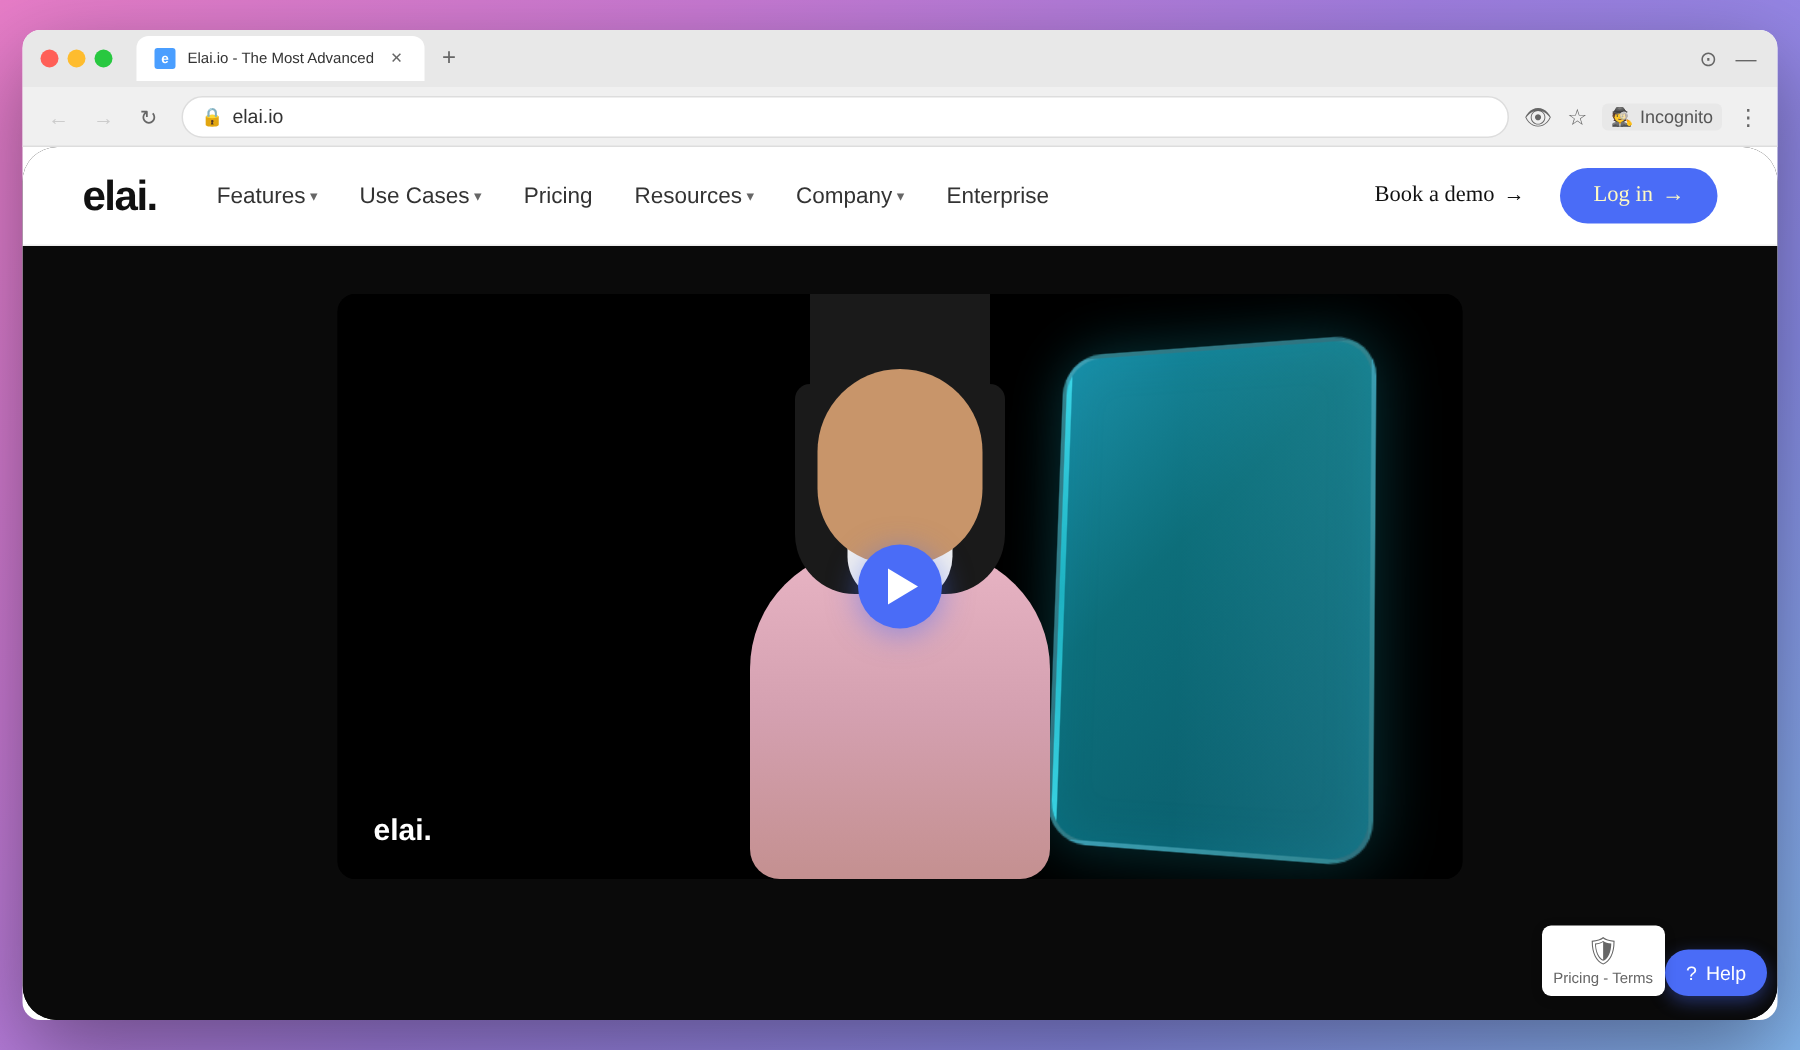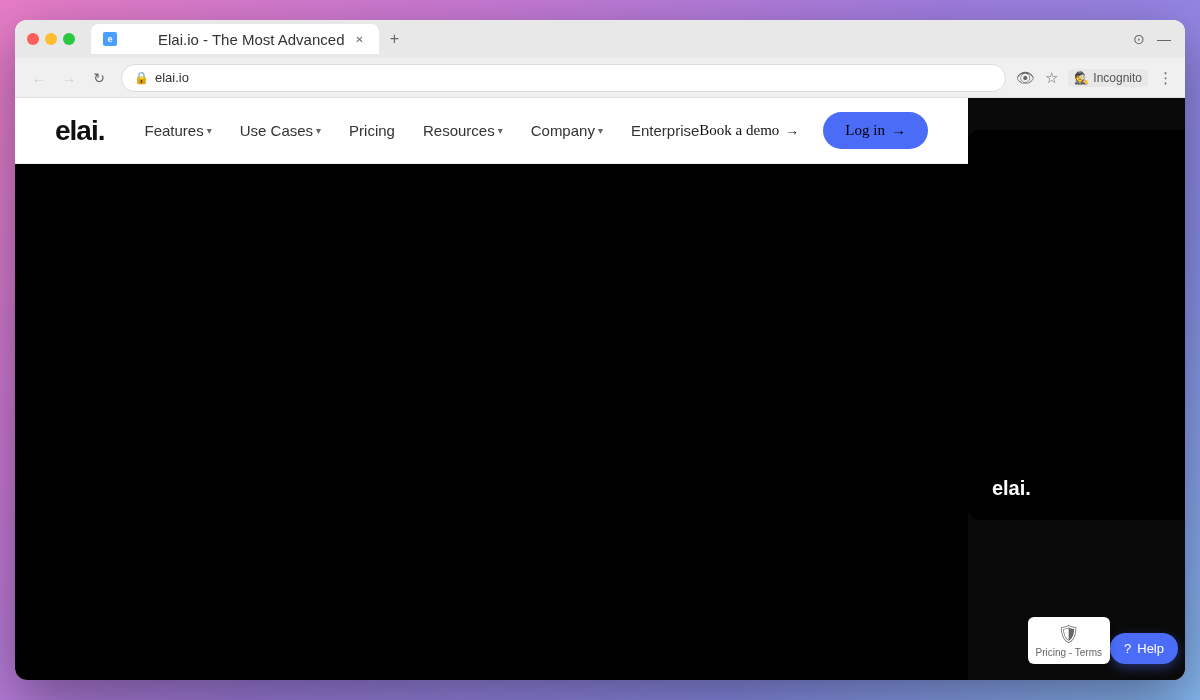--- a/index.html
+++ b/index.html
@@ -77,22 +77,21 @@
       align-items: center;
       justify-content: center;
       color: white;
       font-weight: bold;
     }
     .tab-title {
       flex: 1;
       overflow: hidden;
       text-overflow: ellipsis;
       white-space: nowrap;
-      font-size: 15px;
-      margin-left: 33px;
+      font-size: 10px;
     }
     .tab-close {
       width: 14px;
       height: 14px;
       border-radius: 50%;
       display: flex;
       align-items: center;
       justify-content: center;
       font-size: 10px;
       color: #666;
@@ -186,22 +185,23 @@
       background: #e8e8e8;
       border-radius: 4px;
       padding: 2px 6px;
     }
 
     
     .website {
       flex: 1;
       overflow: hidden;
       display: flex;
-      flex-direction: row;
+      flex-direction: column;
       background: #000;
+      border-radius: 23px;
     }
 
     
     .nav {
       background: #fff;
       height: 66px;
       display: flex;
       align-items: center;
       padding: 0 40px;
       flex-shrink: 0;
@@ -246,21 +246,21 @@
       font-size: 15px;
       color: #111;
       cursor: pointer;
       font-weight: 500;
     }
     .btn-demo-arrow {
       font-size: 14px;
     }
     .btn-login {
       background: #4a6cf7;
-      color: #000000;
+      color: #fef9c3;
       border-radius: 24px;
       padding: 10px 22px;
       font-size: 15px;
       font-weight: 500;
       cursor: pointer;
       display: flex;
       align-items: center;
       gap: 6px;
     }
 

